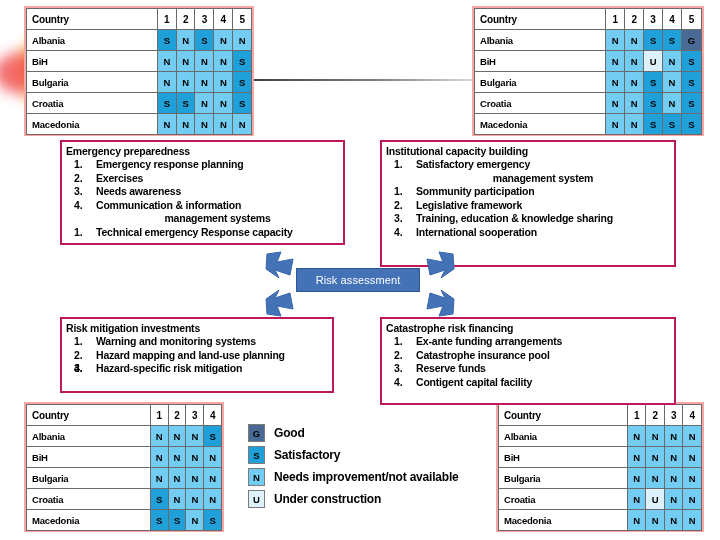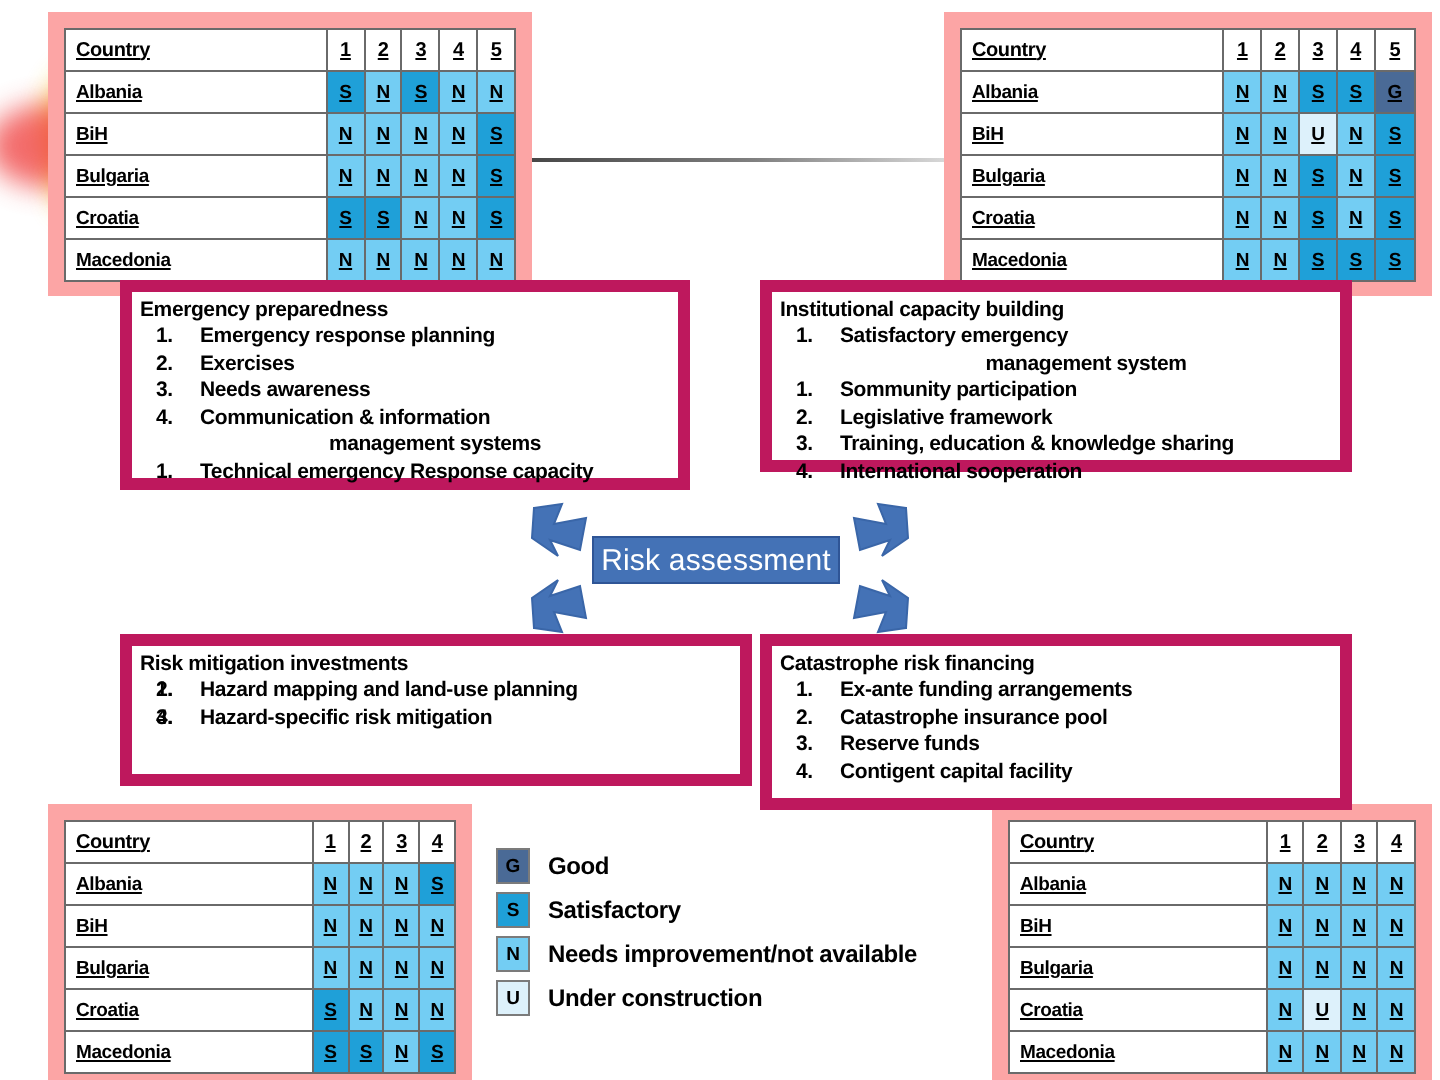--- a/index.html
+++ b/index.html
@@ -6,21 +6,21 @@
   body{
     width:720px;height:540px;
     background:#ffffff;
     font-family:"Liberation Sans", sans-serif;
     overflow:hidden;
     position:relative;
   }
   #stage{position:absolute;left:0;top:0;width:720px;height:540px;}
 
   
-  .matrix{position:absolute;border:8px solid #fca5a5;border-collapse:collapse;background:#86efac;text-decoration:underline;}
+  .matrix{position:absolute;border:2px solid #fca5a5;border-collapse:collapse;background:#86efac;}
   .matrix table{border-collapse:collapse;width:100%;height:100%;}
   .matrix td,.matrix th{
     border:1px solid #6a6a6a;
     font-size:9.5px;
     font-weight:bold;
     color:#000;
     text-align:center;
     padding:0;
     height:20px;
     font-family:"Liberation Sans", sans-serif;
@@ -40,21 +40,21 @@
   }
   .matrix th.num{background:#fff;font-size:10px;}
   .cell-G{background:#4a6a96;color:#10131a;}
   .cell-S{background:#1fa0d8;color:#0a1520;}
   .cell-N{background:#73cdf3;color:#000;}
   .cell-U{background:#ddf1fb;color:#000;}
 
   
   .tbox{
     position:absolute;
-    border:6px solid #be185d;
+    border:2px solid #be185d;
     background:#fff;
     box-sizing:border-box;
     padding:3px 4px 2px 4px;
   }
   .tbox .ttl{
     font-size:10.5px;font-weight:bold;color:#000;
     line-height:13px;white-space:nowrap;
     letter-spacing:-0.2px;
   }
   .tbox ol{margin:0;padding:0;list-style:none;}
@@ -68,21 +68,21 @@
   }
   .tbox li .mk{position:absolute;left:8px;top:0;}
   .tbox li.cont{padding-left:30px;text-align:center;}
 
   
   #risk-node{
     position:absolute;
     background:#4472b6;
     border:1px solid #2f5596;
     color:#ffffff;
-    font-size:15px;
+    font-size:11px;
     font-weight:normal;
     display:flex;align-items:center;justify-content:center;
     letter-spacing:0.1px;
   }
 
   
   .arw{position:absolute;width:0;height:0;}
   .arw svg{display:block;}
 
   
@@ -341,36 +341,36 @@
     <ol>
         <li><span class="mk">1.</span><span>Emergency response planning</span></li>
         <li><span class="mk">2.</span><span>Exercises</span></li>
         <li><span class="mk">3.</span><span>Needs awareness</span></li>
         <li><span class="mk">4.</span><span>Communication &amp; information</span></li>
         <li class="cont"><span class="mk"></span><span>management systems</span></li>
         <li><span class="mk">1.</span><span>Technical emergency  Response capacity</span></li>
       </ol>
   </div>
 
-  <div class="tbox" style="left:380px;top:140px;width:296px;height:96px;">
+  <div class="tbox" style="left:380px;top:140px;width:296px;height:127px;">
     <div class="ttl">Institutional capacity building</div>
     <ol>
         <li><span class="mk">1.</span><span>Satisfactory emergency</span></li>
         <li class="cont"><span class="mk"></span><span>management system</span></li>
         <li><span class="mk">1.</span><span>Sommunity participation</span></li>
         <li><span class="mk">2.</span><span>Legislative framework</span></li>
         <li><span class="mk">3.</span><span>Training, education &amp; knowledge sharing</span></li>
         <li><span class="mk">4.</span><span>International sooperation</span></li>
       </ol>
   </div>
 
-  <div class="tbox" style="left:60px;top:317px;width:316px;height:76px;">
+  <div class="tbox" style="left:60px;top:317px;width:274px;height:76px;">
     <div class="ttl">Risk mitigation investments</div>
     <ol>
-        <li><span class="mk">1.</span></li>
+        <li><span class="mk">1.</span><span>Warning and monitoring systems</span></li>
         <li><span class="mk">2.</span><span>Hazard mapping and land-use planning</span></li>
         <li><span class="mk">3.</span></li>
         <li><span class="mk">4.</span><span>Hazard-specific risk mitigation</span></li>
       </ol>
   </div>
 
   <div class="tbox" style="left:380px;top:317px;width:296px;height:88px;">
     <div class="ttl">Catastrophe risk financing</div>
     <ol>
         <li><span class="mk">1.</span><span>Ex-ante funding arrangements</span></li>

